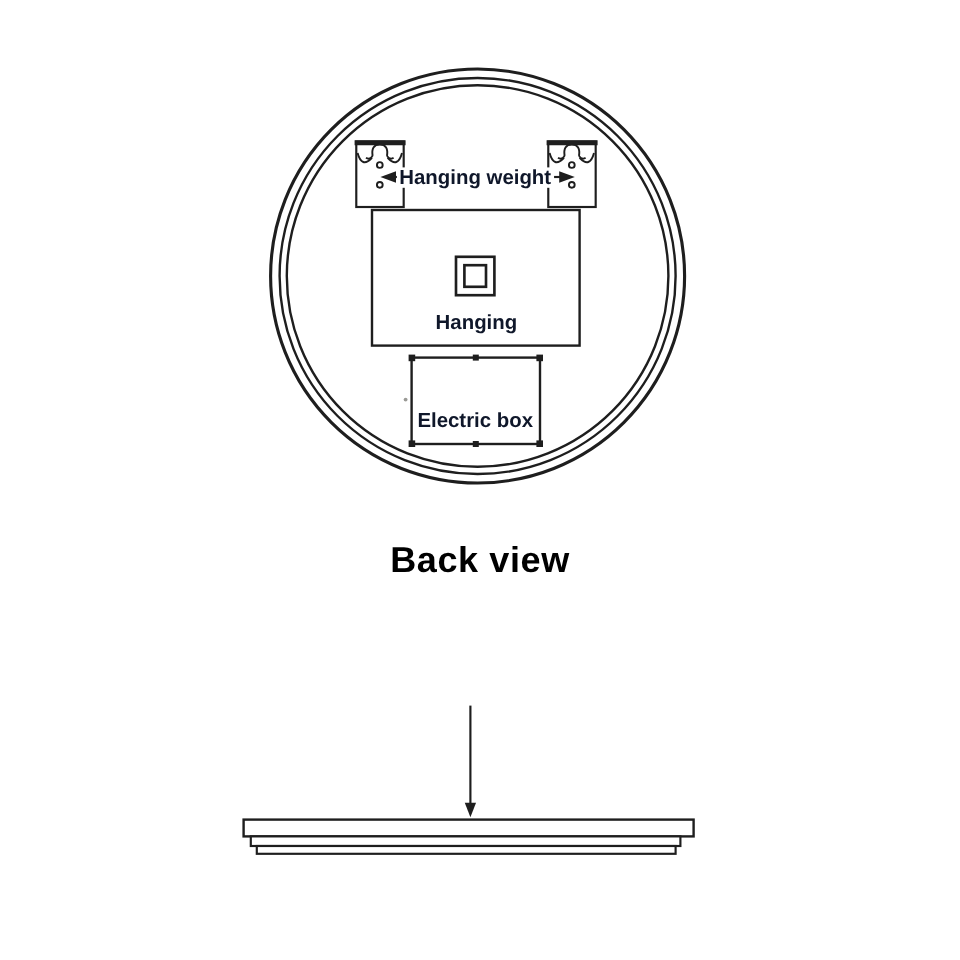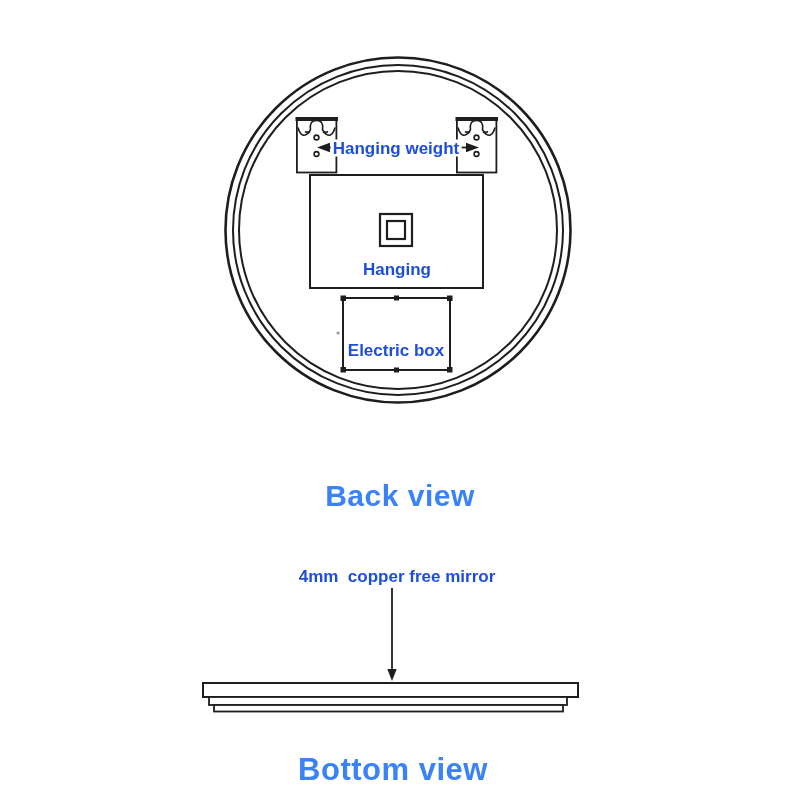--- a/index.html
+++ b/index.html
@@ -18,42 +18,41 @@
   }
   svg.diagram {
     position: absolute;
     left: 0;
     top: 0;
   }
   .lbl {
     position: absolute;
     transform: translate(-50%, -50%);
     font-weight: 700;
-    color: #1d4ed8;
+    color: #0f172a;
     white-space: pre;
     line-height: 1;
     text-align: center;
     background: #ffffff;
     padding: 0 2px;
   }
   .lbl-small { font-size: 17px; }
   .lbl-hanging   { left: 396px; top: 148px; }
   .lbl-demister  { left: 397px; top: 269px; background: transparent; }
   .lbl-electric  { left: 396px; top: 334px; background: transparent; margin-top: 16px; }
   .lbl-annotation{ left: 397px; top: 576px; background: transparent; }
   .view-title {
     position: absolute;
     transform: translate(-50%, -50%);
     font-weight: 700;
     font-size: 30px;
     letter-spacing: 0.5px;
-    color: #3b82f6;
+    color: #000000;
     white-space: pre;
     line-height: 1;
-    margin-top: 28px;
   }
   .title-back   { left: 400px; top: 468px; }
   .title-bottom { left: 393px; top: 741px; font-size: 31px; }
 </style>
 </head>
 <body>
 
 <div class="canvas">
 
   <svg class="diagram" width="800" height="800" viewBox="0 0 800 800" fill="none" stroke="#1e1e1e" stroke-width="2">
@@ -132,17 +131,15 @@
   </svg>
 
   <div class="lbl lbl-small lbl-hanging">Hanging weight</div>
 
   <div class="lbl lbl-small lbl-demister">Hanging</div>
 
   <div class="lbl lbl-small lbl-electric">Electric box</div>
 
   <div class="view-title title-back">Back view</div>
 
-  <div class="lbl lbl-small lbl-annotation">4mm  copper free mirror</div>
 
-  <div class="view-title title-bottom">Bottom view</div>
 
 </div>
 
 </body></html>

